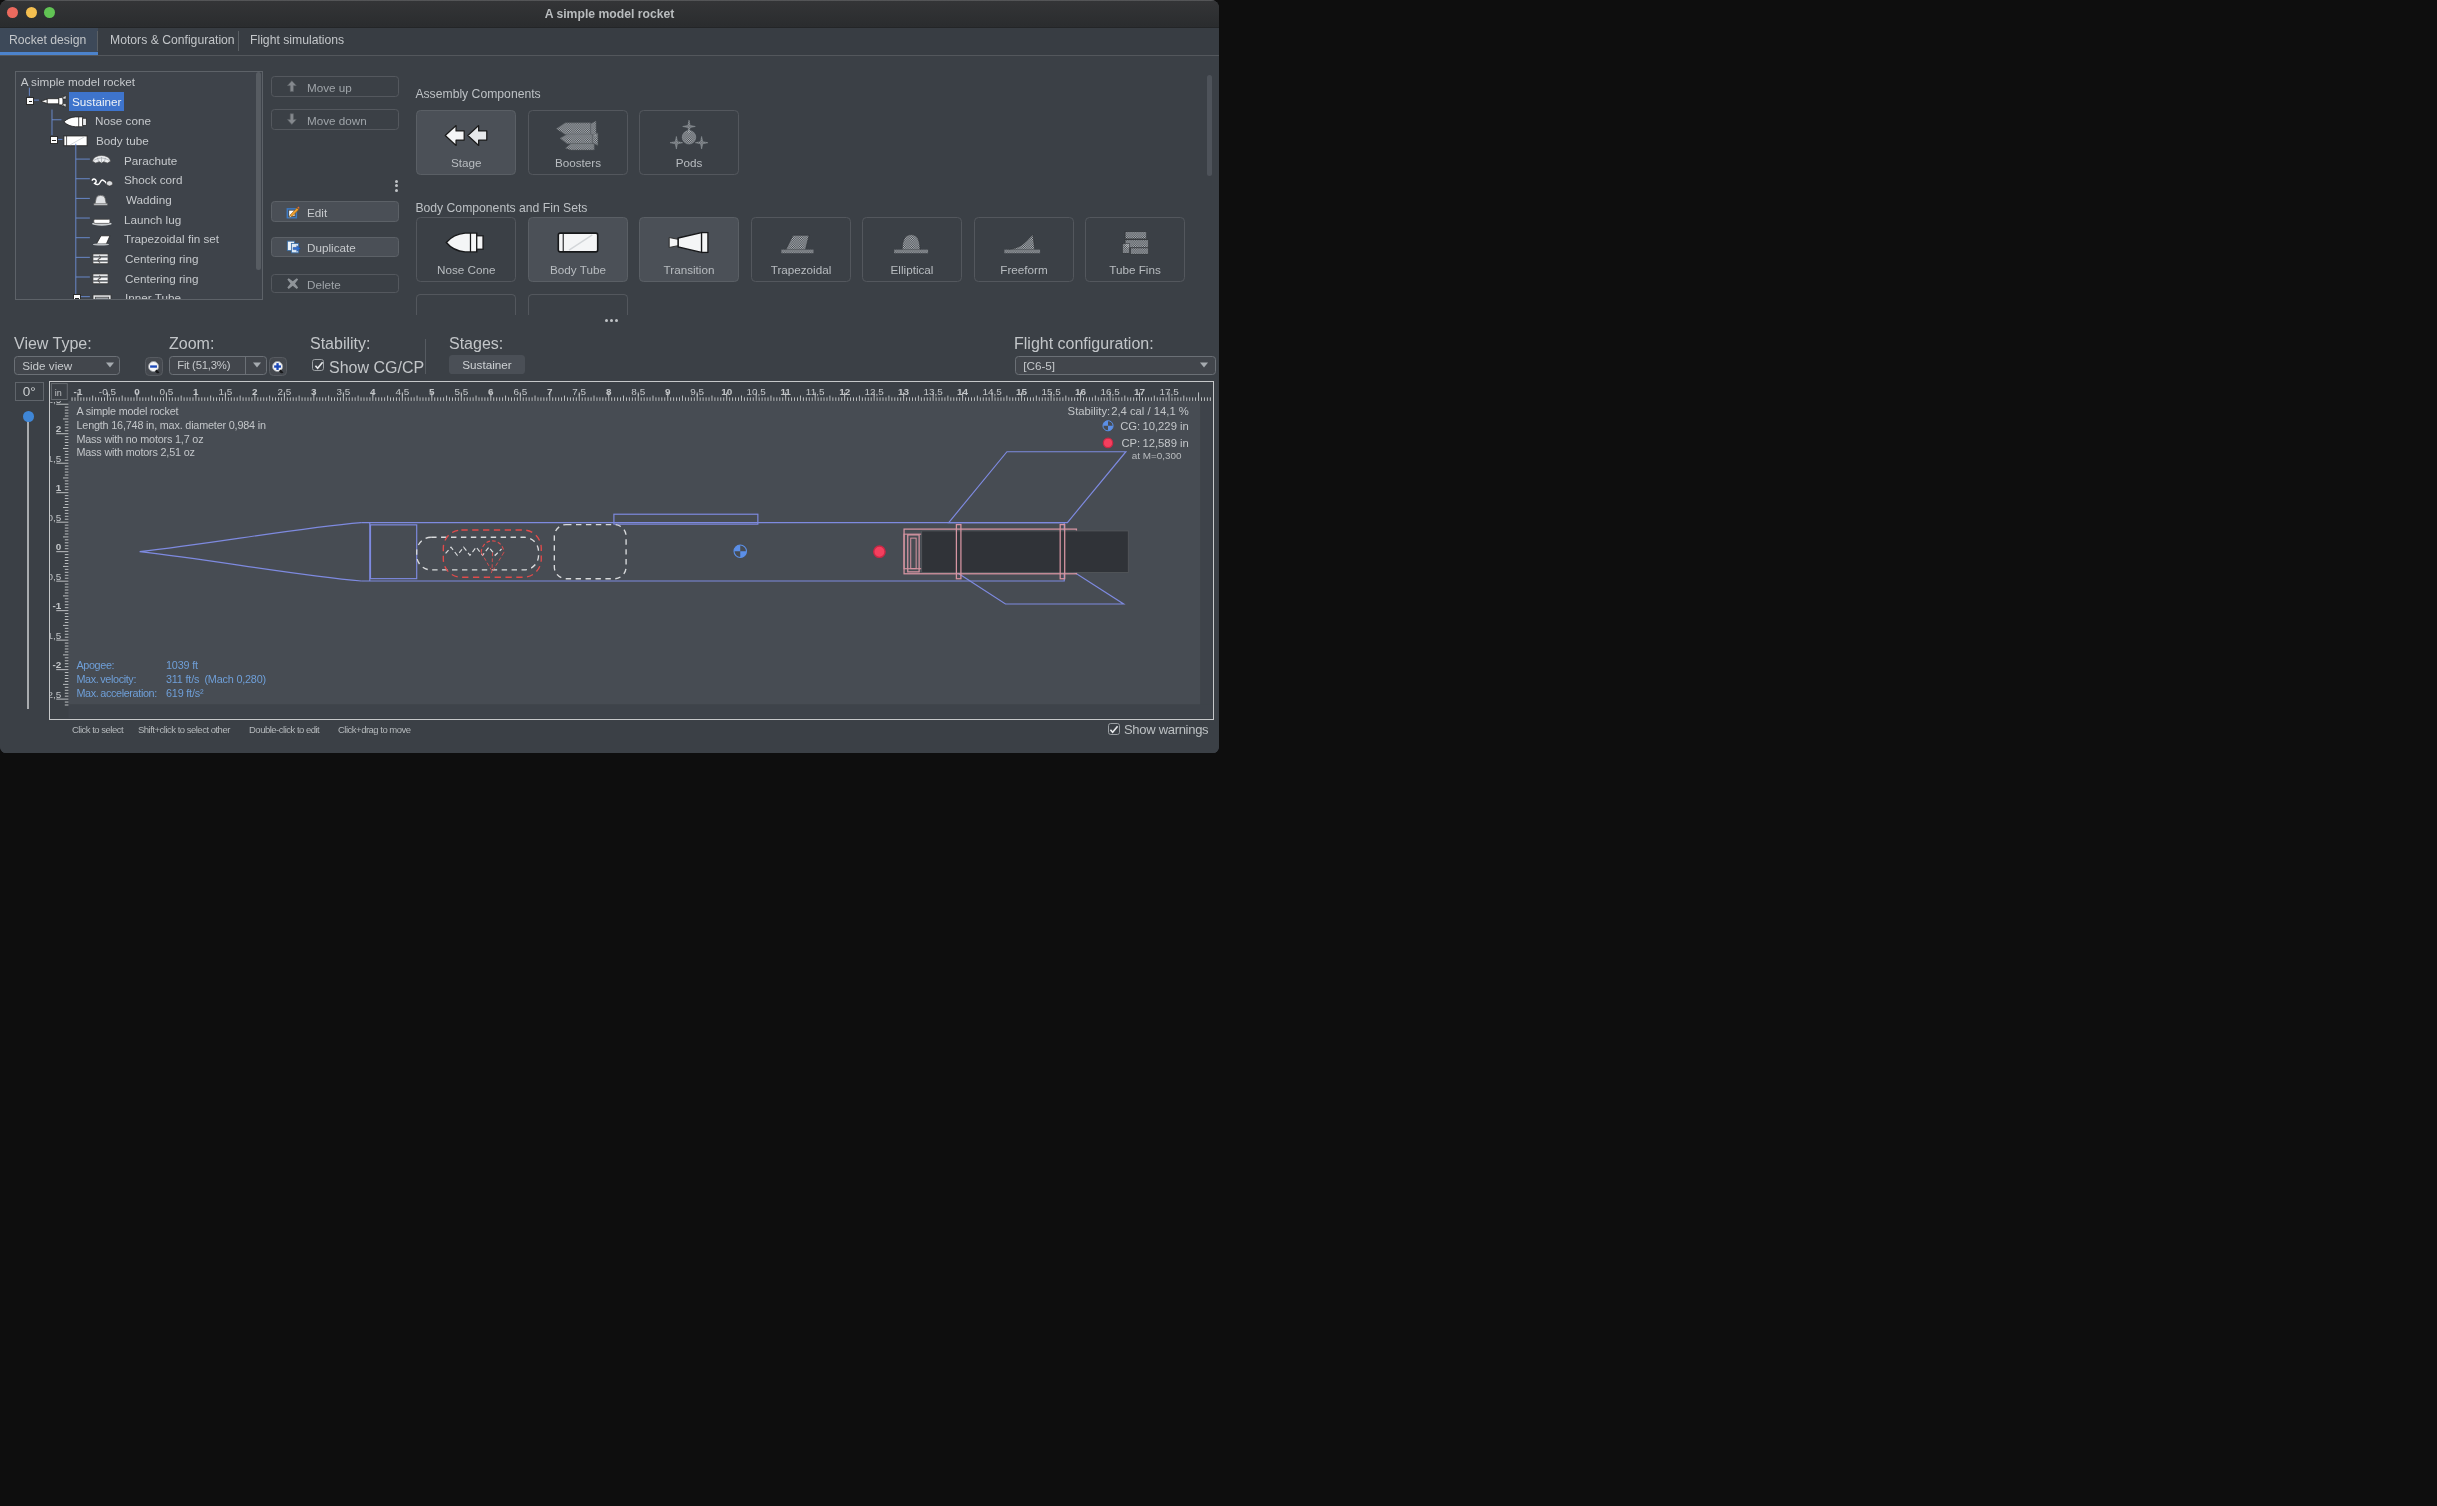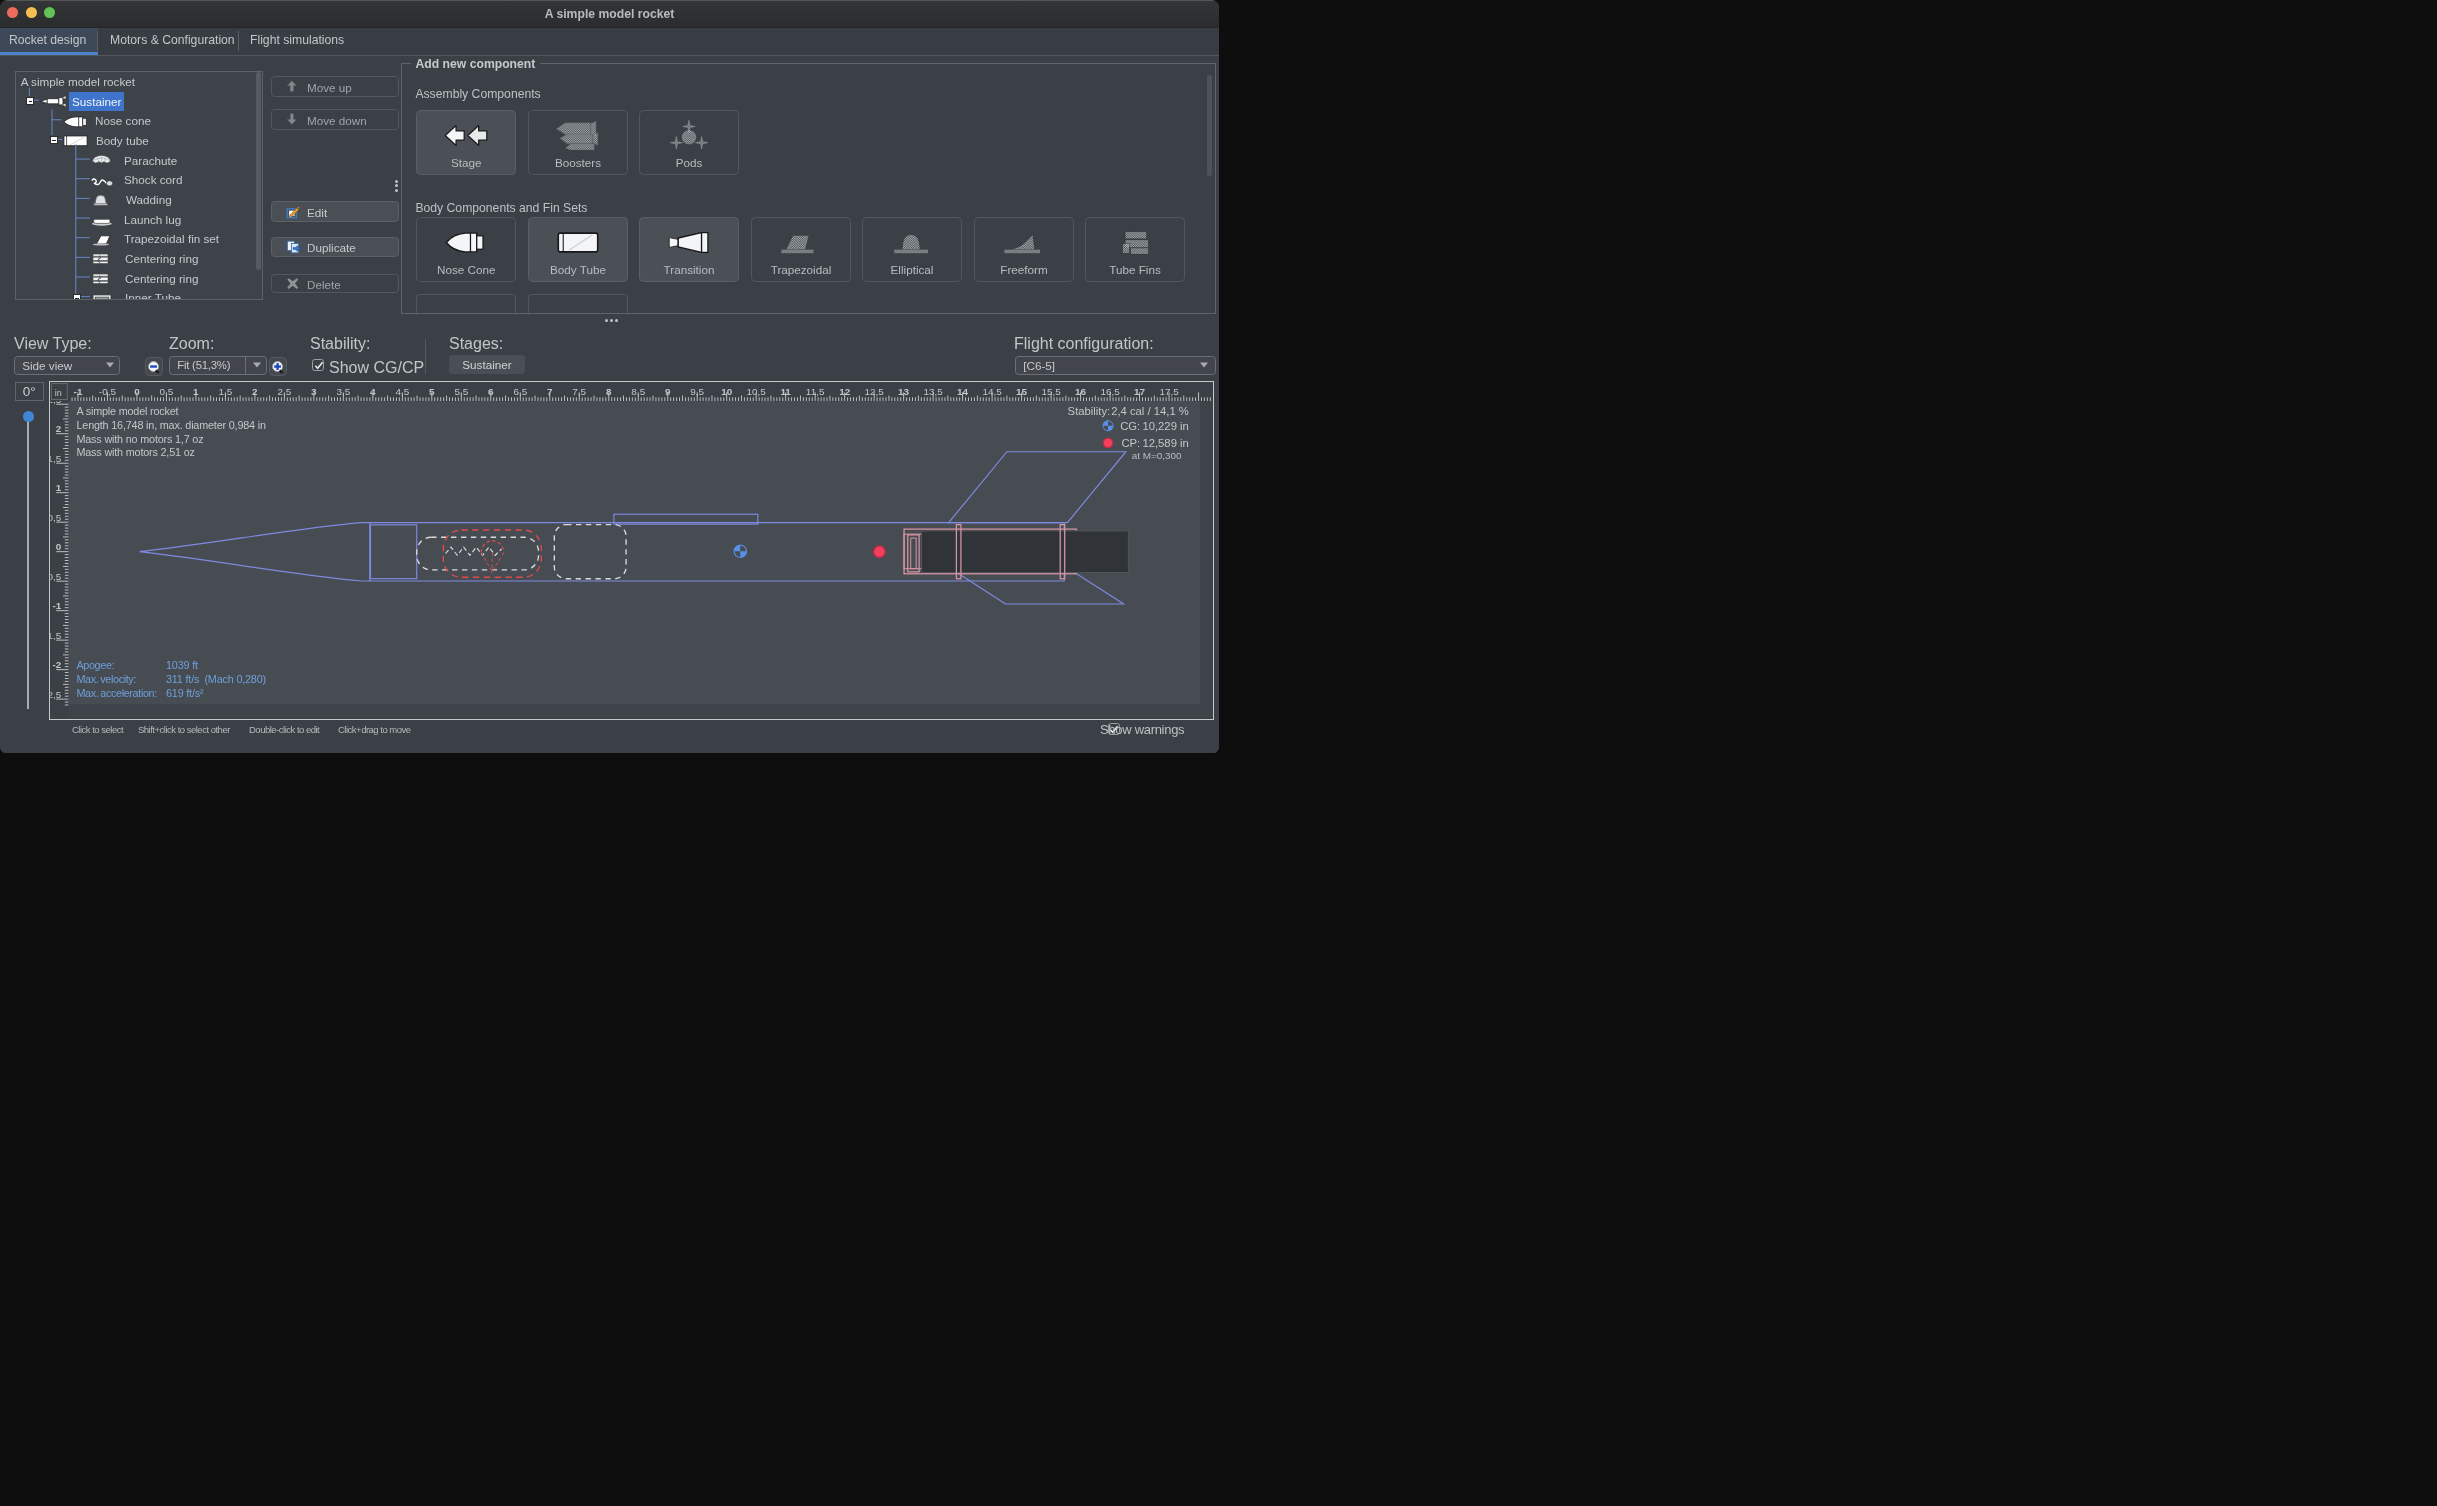--- a/index.html
+++ b/index.html
@@ -51,21 +51,21 @@
 .stgbtn { position:absolute; left:449px; top:298px; width:76px; height:19.3px; background:#4a4f56; border-radius:3.6px; text-align:center; line-height:19.3px; font-size:11.7px; color:#ced1d4; }
 .vsep { position:absolute; left:425px; top:282px; width:0.9px; height:35px; background:#565b61; }
 .cvbox { position:absolute; left:49px; top:324px; width:1165px; height:339px; border:1.4px solid #c6c8ca; }
 .cv { position:absolute; left:0; top:0; }
 .degbox { position:absolute; left:14.7px; top:325px; width:29px; height:18.6px; border:0.9px solid #60656b; color:#cdd0d2; font-size:13.5px; text-align:center; line-height:18px; }
 .slider { position:absolute; left:27px; top:360px; width:2px; height:292px; background:#a9acaf; }
 .knob { position:absolute; left:23px; top:354px; width:10.7px; height:10.7px; border-radius:50%; background:#3f86d6; z-index:2; }
 .status { position:absolute; font-size:9.5px; letter-spacing:-0.5px; color:#b5b9bc; top:667px; }
 .warn { position:absolute; left:1108px; top:666px; width:12.2px; height:12.2px; border:1.4px solid #9ba0a4; border-radius:2.7px; }
 .warn svg { position:absolute; left:0px; top:0.5px; }
-.warnlab { position:absolute; left:1100px; top:665px; font-size:13px; letter-spacing:-0.3px; color:#bcc0c3; }
+.warnlab { position:absolute; left:1124px; top:665px; font-size:13px; letter-spacing:-0.3px; color:#bcc0c3; }
 </style></head>
 <body>
 <div class="win">
   <div class="titlebar">
     <div class="tl" style="left:7px;background:#ec6a5e"></div>
     <div class="tl" style="left:25.5px;background:#f4bf50"></div>
     <div class="tl" style="left:44px;background:#61c354"></div>
     <div class="title">A simple model rocket</div>
   </div>
   <div class="tabs">
@@ -206,23 +206,20 @@
 <div class="sbtn" style="top:217px;height:19.4px">
         <span class="si"><svg width="13.5" height="13.5" viewBox="0 0 15 15">
             <path d="M3 1.5 L7.5 5 L12 1.5 L13.5 3 L10 7.5 L13.5 12 L12 13.5 L7.5 10 L3 13.5 L1.5 12 L5 7.5 L1.5 3 Z" fill="#8f9499"></path>
           </svg></span>
         <span class="st">Delete</span>
       </div>
     <div class="vdots">
         <b></b>
         <b></b>
         <b></b>
-      </div>
-    <div class="grpbox">
-        <div class="grptitle">Add new component</div>
       </div>
     <div class="grpclip">
       <div class="seclab" style="left:14.4px;top:24px">Assembly Components</div>
       <div class="seclab" style="left:14.4px;top:138px">Body Components and Fin Sets</div>
 <div class="gbtn fill" style="left:15.3px;top:47px">
           <div class="gi"><svg width="47" height="31" viewBox="0 0 52 34">
               <polygon points="3,17 15,6 15,12 24,12 24,22 15,22 15,28" fill="#f4f5f6" stroke="#1c1c1c" stroke-width="1.4" stroke-linejoin="round"></polygon>
               <polygon points="28,17 40,6 40,12 49,12 49,22 40,22 40,28" fill="#e7e9eb" stroke="#1c1c1c" stroke-width="1.4" stroke-linejoin="round"></polygon>
             </svg></div>
           <div class="gl">Stage</div>

